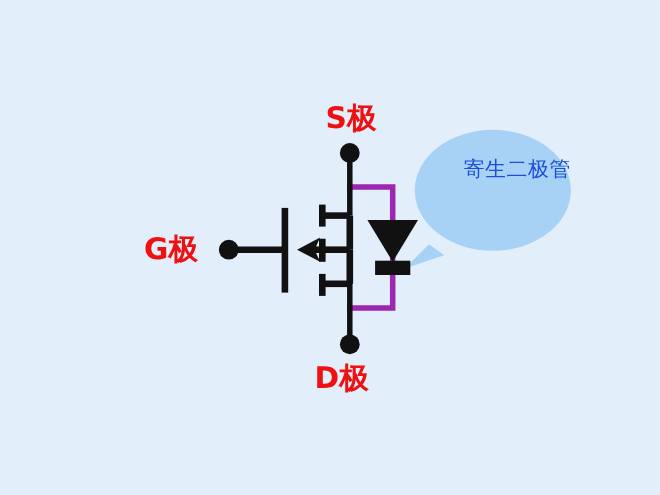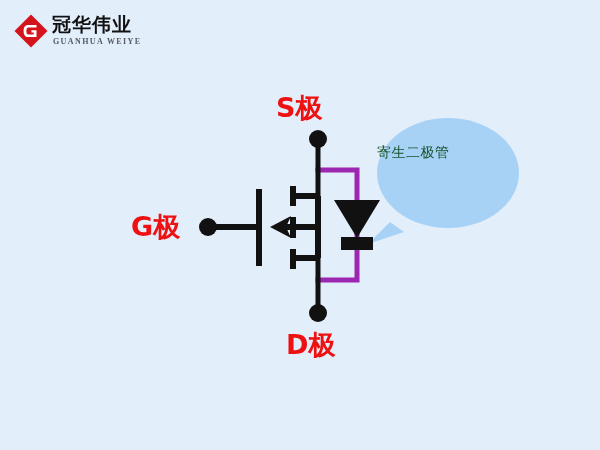--- a/index.html
+++ b/index.html
@@ -74,57 +74,45 @@
   
   .term-label {
     position: absolute;
     color: #ee1111;
     font-family: "DejaVu Sans", "Liberation Sans", sans-serif;
     font-size: 27px;
     font-weight: bold;
     white-space: nowrap;
     line-height: 1;
   }
-  #label-s { left: 276px; top: 94px; }
+  #label-s { left: 296px; top: 94px; }
   #label-d { left: 286px; top: 331px; }
   #label-g { left: 131px; top: 213px; }
 
   
   #bubble-text {
     position: absolute;
     left: 377px;
     top: 145px;
     width: 142px;
-    text-align: left;
-    color: #14532d;
+    text-align: right;
+    color: #1d4ed8;
     font-family: "DejaVu Sans", "Liberation Sans", sans-serif;
-    font-size: 14px;
+    font-size: 19px;
     font-weight: normal;
     letter-spacing: 0.5px;
     white-space: nowrap;
     line-height: 1;
   }
 </style>
 </head>
 <body>
 
 <div id="stage">
 
-  <div id="logo">
-    <svg id="logo-mark" viewBox="0 0 34 34">
-      <polygon points="17,0.5 33.5,17 17,33.5 0.5,17" fill="#d5131a"></polygon>
-      <path d="M22.5,11.0 L14.0,11.0 C11.3,11.0 9.6,13.0 9.6,17.0 C9.6,21.0 11.3,23.0 14.0,23.0
-               L22.5,23.0 L22.5,16.3 L17.4,16.3 L17.4,18.6 L19.7,18.6 L19.7,20.6 L14.5,20.6
-               C13.0,20.6 12.4,19.4 12.4,17.0 C12.4,14.6 13.0,13.4 14.5,13.4 L22.5,13.4 Z" fill="#ffffff"></path>
-    </svg>
-    <div id="logo-text-wrap">
-      <div class="logo-cn">冠华伟业</div>
-      <div class="logo-en">GUANHUA  WEIYE</div>
-    </div>
-  </div>
 
   <svg id="schematic" viewBox="0 0 600 450">
 
     <g>
       <path d="M390,222 L368,244 L404,232 Z" fill="#a8d2f5"></path>
       <ellipse cx="448" cy="173" rx="71" ry="55" fill="#a8d2f5"></ellipse>
     </g>
 
     <g fill="none" stroke="#9c27b0" stroke-width="5" stroke-linecap="square">
       <path d="M318,170 L357,170 L357,280 L318,280"></path>

